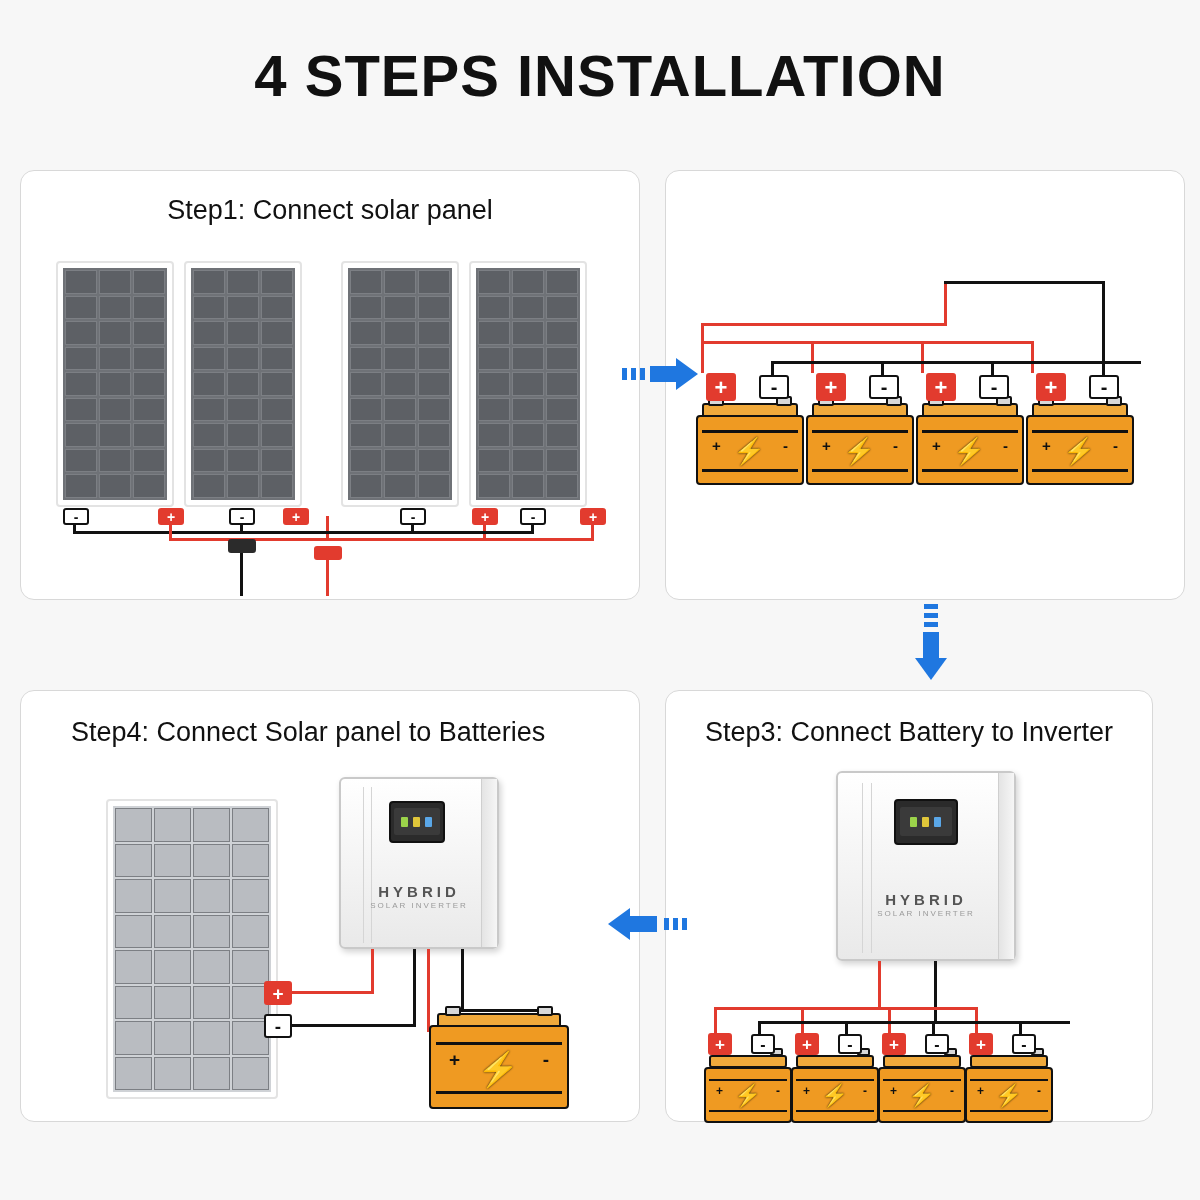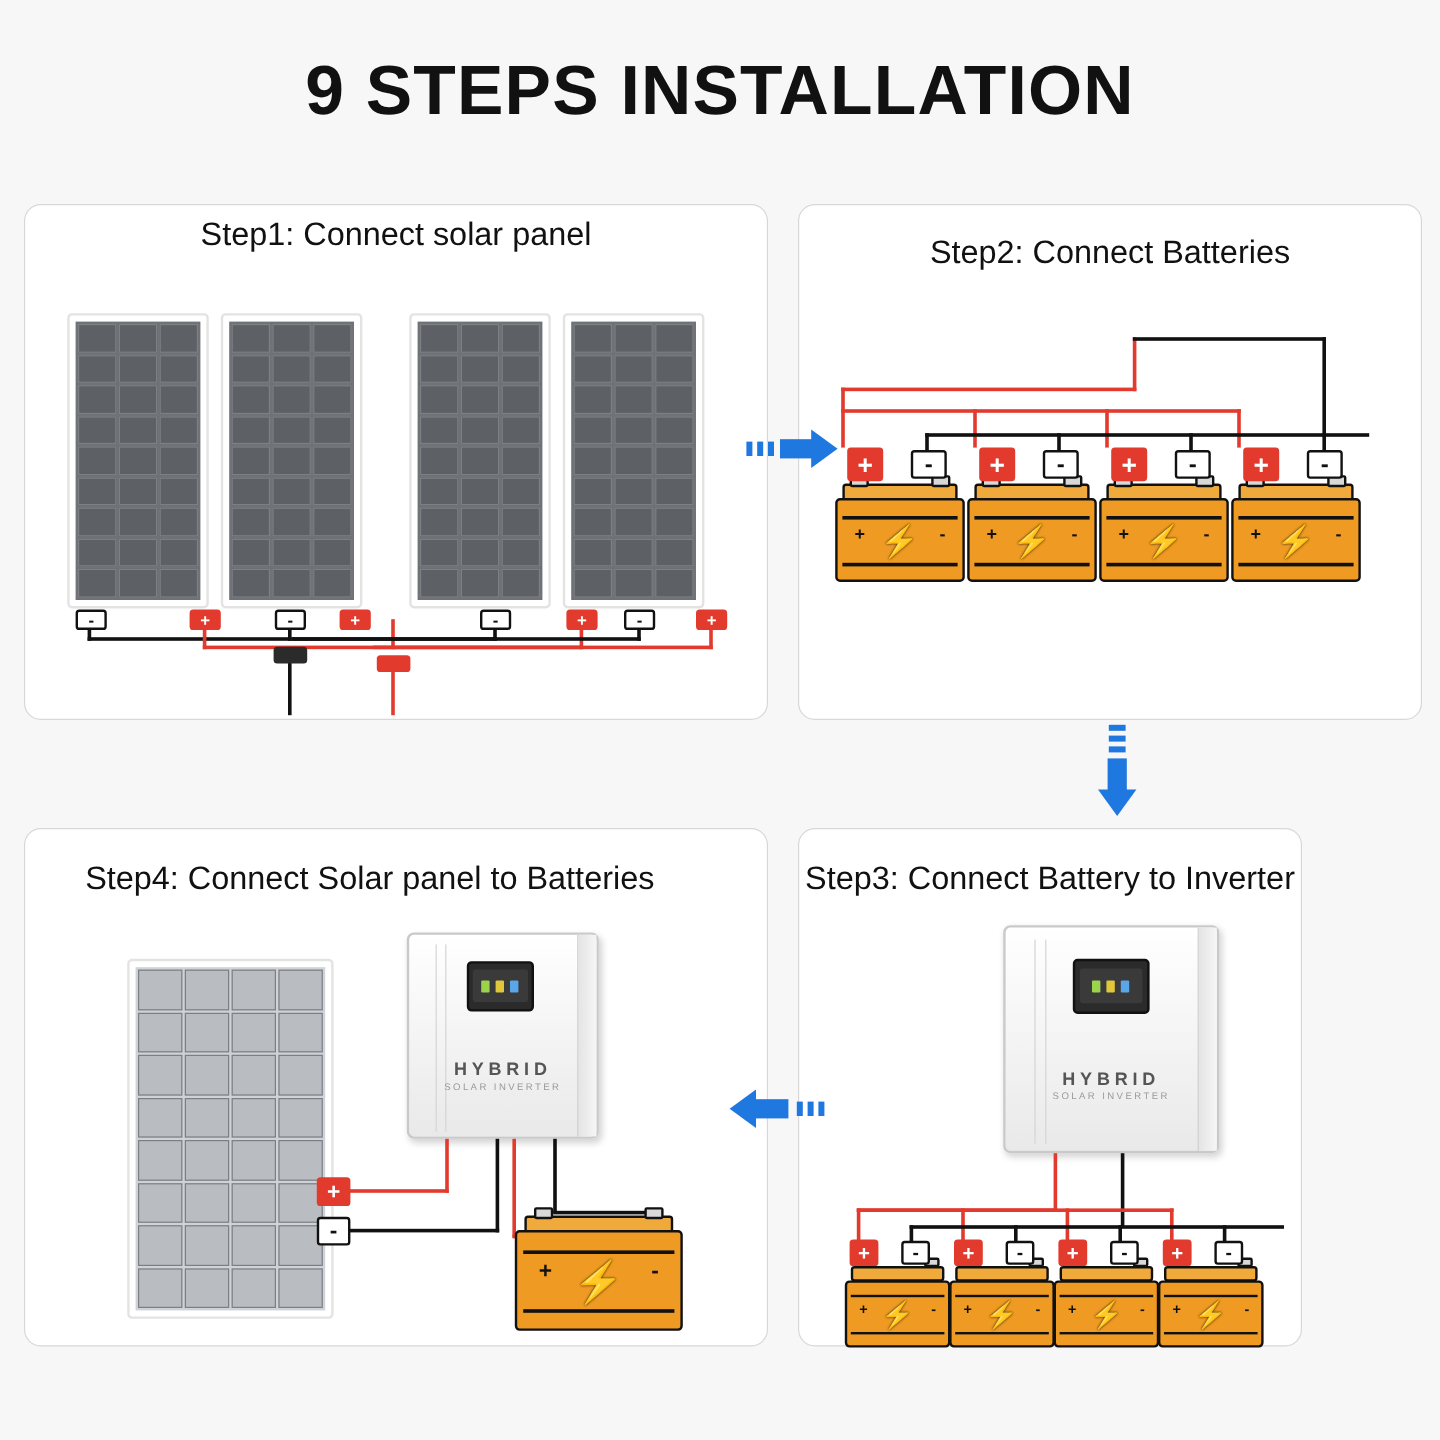--- a/index.html
+++ b/index.html
@@ -30,21 +30,21 @@
     position:absolute;
     left:0;width:100%;
     text-align:center;
     font-size:27px;
     color:#111;
   }
   
   #card-step1{left:20px;top:170px;width:620px;height:430px;}
   #card-step2{left:665px;top:170px;width:520px;height:430px;}
   #card-step4{left:20px;top:690px;width:620px;height:432px;}
-  #card-step3{left:665px;top:690px;width:420px;height:432px;}
+  #card-step3{left:665px;top:690px;width:488px;height:432px;}
 
   
   .panel{
     position:absolute;
     background:#ffffff;
     border:2px solid #e3e3e3;
     border-radius:4px;
     box-sizing:border-box;
     padding:5px;
   }
@@ -157,24 +157,24 @@
     font-weight:bold;text-align:center;
     box-sizing:border-box;
     line-height:1.05;
     font-size:26px;
     padding:6px 4px;
   }
 </style>
 </head>
 <body>
 
-<div class="title">9 STEPS INSTALLATION</div>
+<div class="title">4 STEPS INSTALLATION</div>
 
 <div class="card" id="card-step1">
-  <div class="card-title" style="top:9px">Step1: Connect solar panel</div>
+  <div class="card-title" style="top:24px">Step1: Connect solar panel</div>
 
   <div class="panel" style="left:35px;top:90px;width:118px;height:246px;">
     <div class="panel-inner">
       <div class="cell"></div>
         <div class="cell"></div>
         <div class="cell"></div>
       <div class="cell"></div>
         <div class="cell"></div>
         <div class="cell"></div>
       <div class="cell"></div>
@@ -323,21 +323,20 @@
   <div class="term pos" style="left:137px;top:337px;">+</div>
   <div class="term neg" style="left:208px;top:337px;">-</div>
   <div class="term pos" style="left:262px;top:337px;">+</div>
   <div class="term neg" style="left:379px;top:337px;">-</div>
   <div class="term pos" style="left:451px;top:337px;">+</div>
   <div class="term neg" style="left:499px;top:337px;">-</div>
   <div class="term pos" style="left:559px;top:337px;">+</div>
 </div>
 
 <div class="card" id="card-step2">
-  <div class="card-title" style="top:24px">Step2: Connect Batteries</div>
 
   <div class="wire red" style="left:35px;top:152px;width:246px;height:3px;"></div>
   <div class="wire red" style="left:278px;top:110px;width:3px;height:45px;"></div>
   <div class="wire red" style="left:35px;top:152px;width:3px;height:50px;"></div>
   <div class="wire red" style="left:145px;top:170px;width:3px;height:32px;"></div>
   <div class="wire red" style="left:255px;top:170px;width:3px;height:32px;"></div>
   <div class="wire red" style="left:365px;top:170px;width:3px;height:32px;"></div>
   <div class="wire red" style="left:35px;top:170px;width:333px;height:3px;"></div>
 
   <div class="wire black" style="left:105px;top:190px;width:370px;height:3px;"></div>

